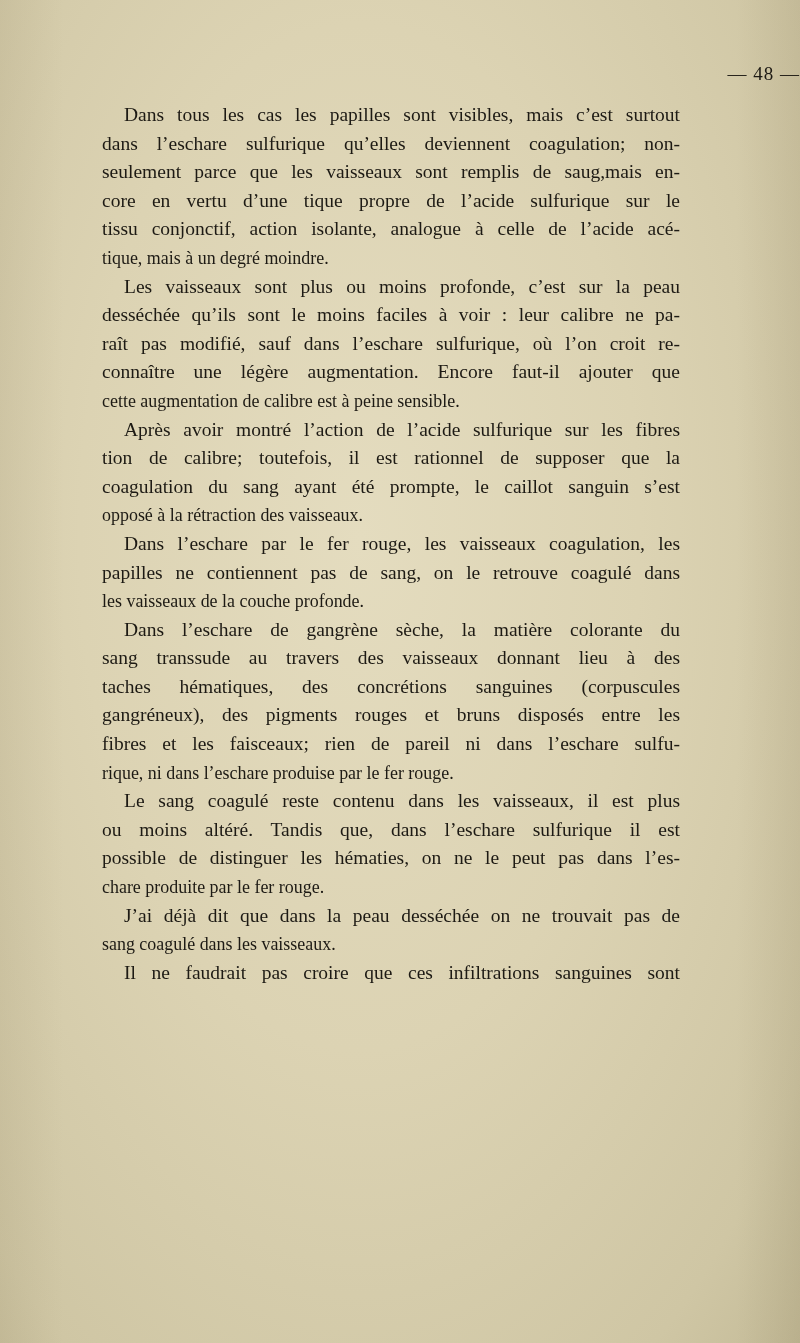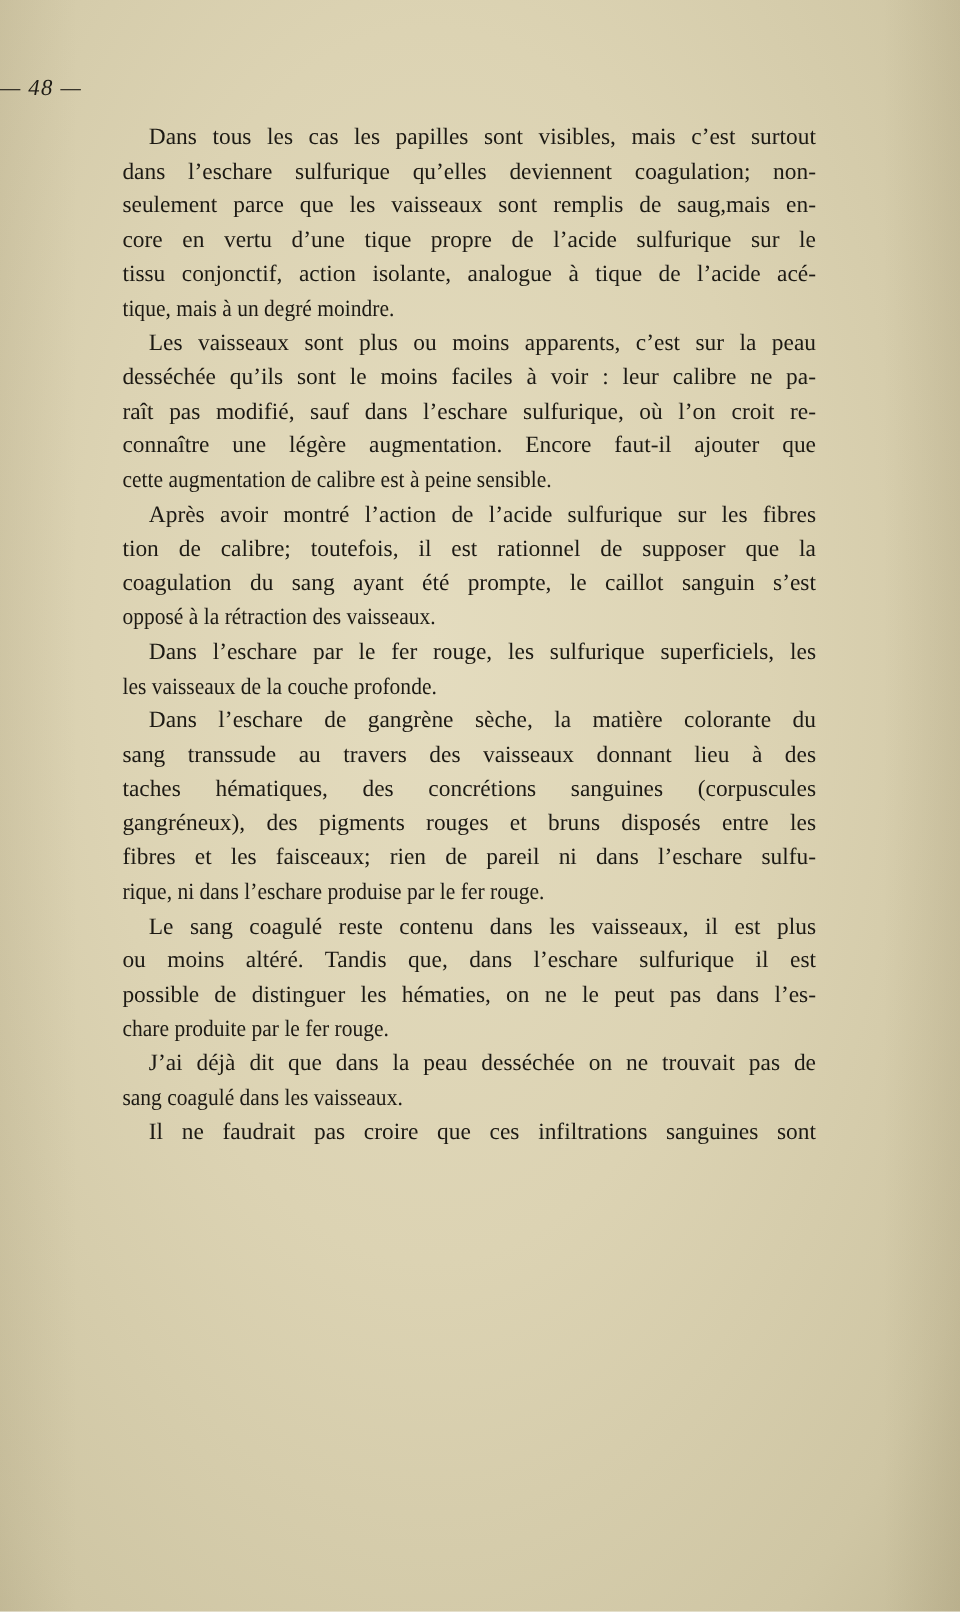--- a/index.html
+++ b/index.html
@@ -27,24 +27,23 @@
       left: 0; top: 0; width: 800px; height: 1343px;
       background:
         linear-gradient(90deg, rgba(120,105,70,0.10) 0%, rgba(0,0,0,0) 8%, rgba(0,0,0,0) 92%, rgba(110,95,60,0.12) 100%);
       pointer-events: none;
     }
     .page-number {
       position: absolute;
       top: 63px;
       left: 0;
       width: 800px;
-      text-align: left;
+      text-align: right;
       font-size: 19px;
       letter-spacing: 1px;
-      font-style: italic;
     }
     .text-block {
       position: absolute;
       left: 102px;
       top: 101px;
       width: 578px;
     }
     .line {
       height: 28.6px;
       line-height: 28.6px;
@@ -66,32 +65,33 @@
 <body>
 
 <div class="page">
   <div class="bleed"></div>
   <div class="page-number">— 48 —</div>
   <div class="text-block" id="text-block">
       <div class="line indent">Dans tous les cas les papilles sont visibles, mais c’est surtout</div>
       <div class="line">dans l’eschare sulfurique qu’elles deviennent coagulation; non-</div>
       <div class="line">seulement parce que les vaisseaux sont remplis de saug,mais en-</div>
       <div class="line">core en vertu d’une tique propre de l’acide sulfurique sur le</div>
-      <div class="line">tissu conjonctif, action isolante, analogue à tique de l’acide acé-</div>
+      <div class="line">tissu conjonctif, action isolante, analogue à celle de l’acide acé-</div>
       <div class="line last" style="transform: scaleX(0.92);">tique, mais à un degré moindre.</div>
-      <div class="line indent">Les vaisseaux sont plus ou moins apparents, c’est sur la peau</div>
+      <div class="line indent">Les vaisseaux sont plus ou moins profonde, c’est sur la peau</div>
       <div class="line">desséchée qu’ils sont le moins faciles à voir : leur calibre ne pa-</div>
       <div class="line">raît pas modifié, sauf dans l’eschare sulfurique, où l’on croit re-</div>
       <div class="line">connaître une légère augmentation. Encore faut-il ajouter que</div>
       <div class="line last" style="transform: scaleX(0.92);">cette augmentation de calibre est à peine sensible.</div>
       <div class="line indent">Après avoir montré l’action de l’acide sulfurique sur les fibres</div>
       <div class="line">tion de calibre; toutefois, il est rationnel de supposer que la</div>
       <div class="line">coagulation du sang ayant été prompte, le caillot sanguin s’est</div>
       <div class="line last" style="transform: scaleX(0.92);">opposé à la rétraction des vaisseaux.</div>
-      <div class="line indent">Dans l’eschare par le fer rouge, les sulfurique superficiels, les</div>
+      <div class="line indent">Dans l’eschare par le fer rouge, les vaisseaux coagulation, les</div>
+      <div class="line">papilles ne contiennent pas de sang, on le retrouve coagulé dans</div>
       <div class="line last" style="transform: scaleX(0.92);">les vaisseaux de la couche profonde.</div>
       <div class="line indent">Dans l’eschare de gangrène sèche, la matière colorante du</div>
       <div class="line">sang transsude au travers des vaisseaux donnant lieu à des</div>
       <div class="line">taches hématiques, des concrétions sanguines (corpuscules</div>
       <div class="line">gangréneux), des pigments rouges et bruns disposés entre les</div>
       <div class="line">fibres et les faisceaux; rien de pareil ni dans l’eschare sulfu-</div>
       <div class="line last" style="transform: scaleX(0.92);">rique, ni dans l’eschare produise par le fer rouge.</div>
       <div class="line indent">Le sang coagulé reste contenu dans les vaisseaux, il est plus</div>
       <div class="line">ou moins altéré. Tandis que, dans l’eschare sulfurique il est</div>
       <div class="line">possible de distinguer les hématies, on ne le peut pas dans l’es-</div>

